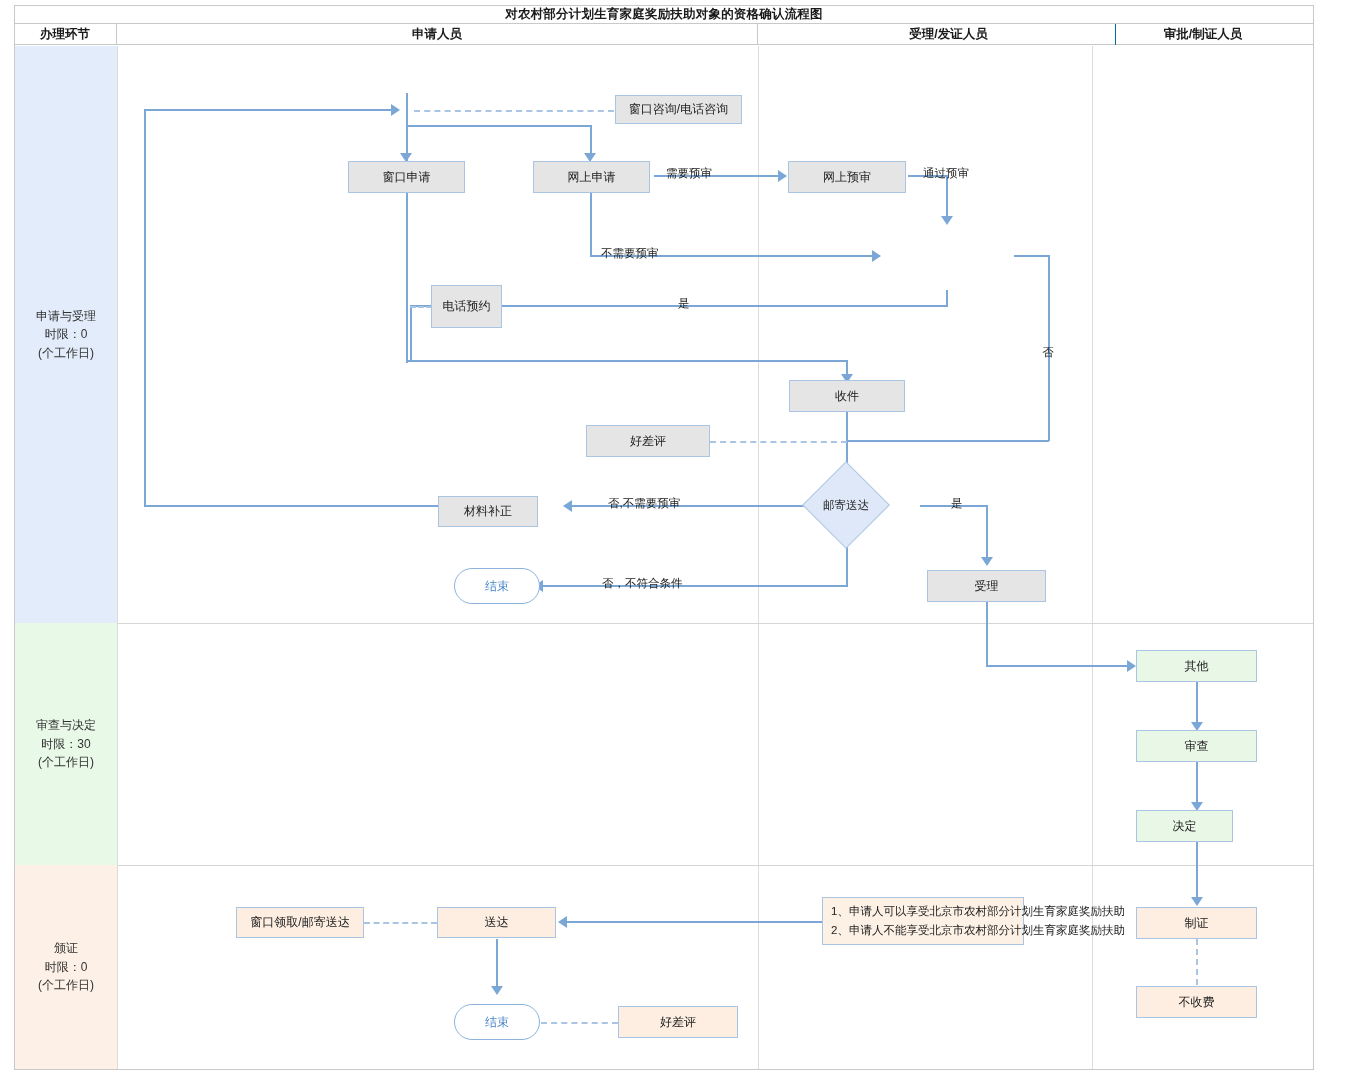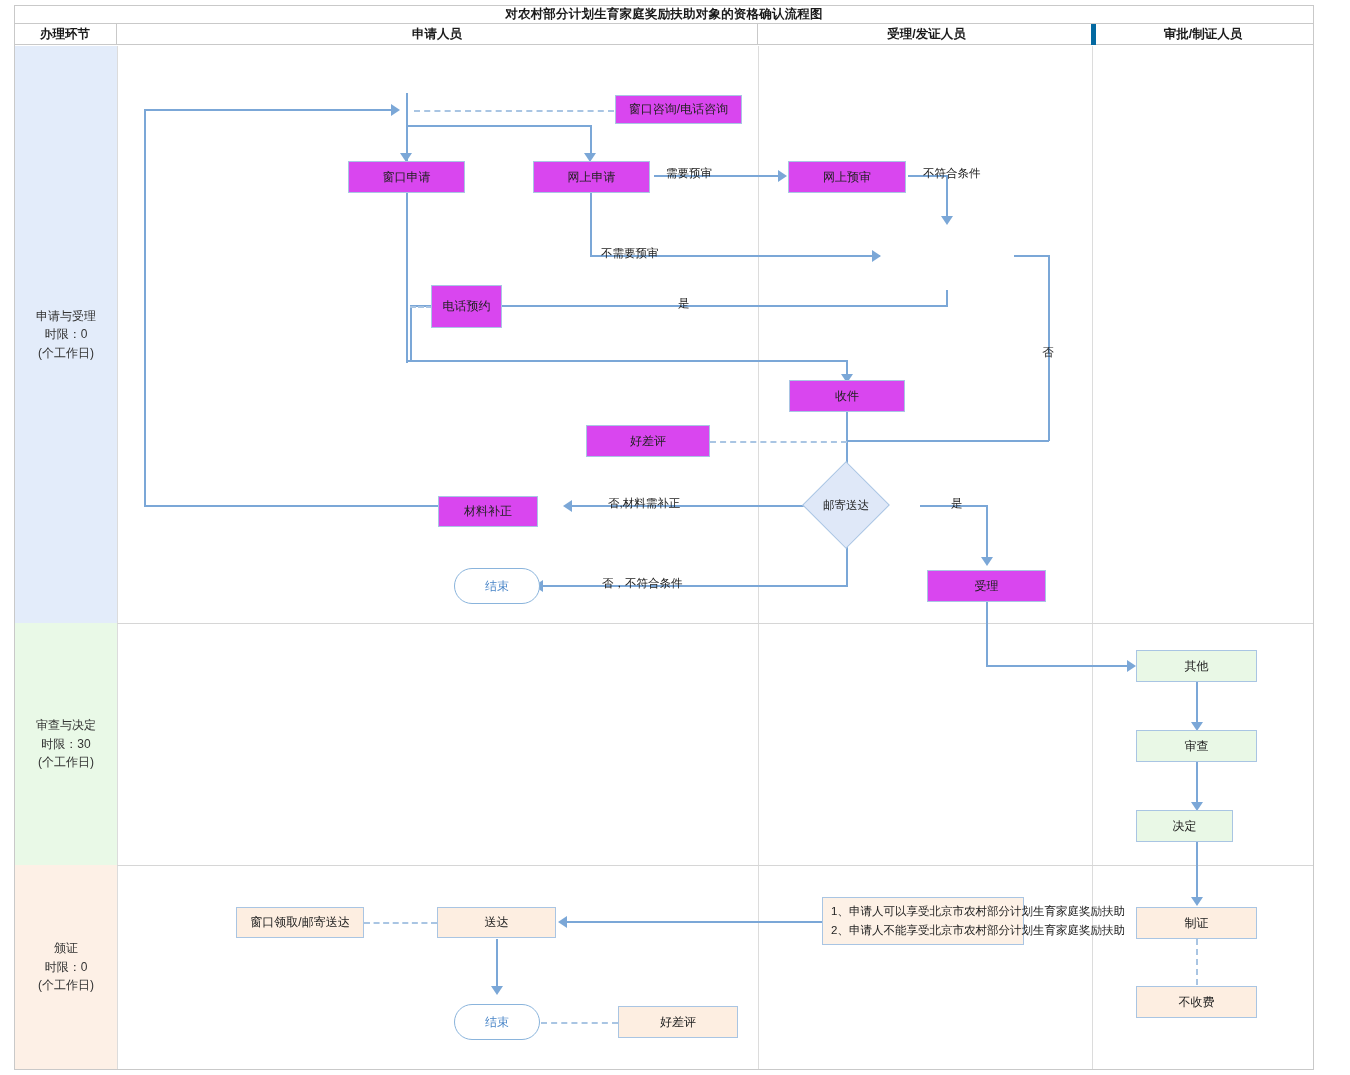--- a/index.html
+++ b/index.html
@@ -12,39 +12,39 @@
              border-bottom:1px solid #c9c9c9;box-sizing:border-box;
              display:flex;align-items:center;justify-content:center;}
   .title-row span{font-size:12.5px;font-weight:bold;color:#1a1a1a;letter-spacing:.2px;}
 
   .hdr-row{position:absolute;left:14px;top:24px;width:1300px;height:21px;
            border-bottom:1px solid #c9c9c9;box-sizing:border-box;}
   .hdr-cell{position:absolute;top:0;height:21px;display:flex;align-items:center;justify-content:center;
             font-size:12.5px;font-weight:bold;color:#1a1a1a;box-sizing:border-box;}
   .hdr-c0{left:0;width:103px;border-right:1px solid #c9c9c9;}
   .hdr-c1{left:103px;width:641px;border-right:1px solid #c9c9c9;}
-  .hdr-c2{left:748px;width:334px;border-right:5px solid #0369a1;}
+  .hdr-c2{left:768px;width:334px;border-right:1px solid #0369a1;}
   .hdr-c3{left:1078px;width:222px;}
 
   
   .vsep{position:absolute;width:1px;background:#dcdcdc;}
   .hsep{position:absolute;height:1px;background:#d6d6d6;}
 
   
   .stage{position:absolute;left:15px;width:102px;box-sizing:border-box;
          display:flex;flex-direction:column;align-items:center;justify-content:center;
          font-size:12px;color:#333;line-height:1.55;text-align:center;}
   .stage-a{top:46px;height:577px;background:#e3ecfa;}
   .stage-b{top:623px;height:242px;background:#e9f9e7;}
   .stage-c{top:865px;height:204px;background:#fdf0e6;}
 
   
   .node{position:absolute;box-sizing:border-box;display:flex;align-items:center;justify-content:center;
         font-size:12px;color:#222;text-align:center;line-height:1.35;z-index:5;}
-  .blue{background:#d946ef;border:1px solid #a9c5e3;}
+  .blue{background:#e5e5e5;border:1px solid #a9c5e3;}
   .green{background:#e9f8e6;border:1px solid #a9c5e3;}
   .peach{background:#fdeee1;border:1px solid #a9c5e3;}
   .term{background:#ffffff;border:1px solid #8ab4dc;border-radius:22px;color:#4a86c8;}
   .note{background:#fdf1e6;border:1px solid #a9c5e3;font-size:11.5px;text-align:left;
         justify-content:flex-start;padding:4px 8px;line-height:1.65;}
   .note span{display:block;white-space:nowrap;}
 
   
   .diamond{position:absolute;z-index:5;}
   .diamond .dshape{position:absolute;inset:0;background:#dfe8f8;border:1px solid #a9c5e3;
@@ -119,21 +119,21 @@
   <div class="arw arw-d" style="left:584px;top:153px;"></div>
   <div class="arw arw-d" style="left:400px;top:153px;"></div>
 
   <div class="ln lnh" style="left:654px;top:175px;width:128px;"></div>
   <div class="arw arw-r" style="left:778px;top:170px;"></div>
   <div class="elabel" style="left:666px;top:166px;">需要预审</div>
 
   <div class="ln lnh" style="left:908px;top:175px;width:40px;"></div>
   <div class="ln lnv" style="left:946px;top:175px;height:45px;"></div>
   <div class="arw arw-d" style="left:941px;top:216px;"></div>
-  <div class="elabel" style="left:923px;top:166px;">不符合条件</div>
+  <div class="elabel" style="left:923px;top:166px;">通过预审</div>
 
   <div class="ln lnv" style="left:590px;top:193px;height:63px;"></div>
   <div class="ln lnh" style="left:590px;top:255px;width:290px;"></div>
   <div class="arw arw-r" style="left:872px;top:250px;"></div>
   <div class="elabel" style="left:601px;top:246px;">不需要预审</div>
 
   <div class="ln lnv" style="left:946px;top:290px;height:16px;"></div>
   <div class="ln lnh" style="left:410px;top:305px;width:538px;"></div>
   <div class="ln lnv" style="left:410px;top:305px;height:55px;"></div>
   <div class="elabel" style="left:678px;top:296px;">是</div>
@@ -150,21 +150,21 @@
   <div class="ln lnh" style="left:846px;top:440px;width:203px;"></div>
   <div class="elabel vert" style="left:1040px;top:338px;">否</div>
 
   <div class="ln lnv" style="left:846px;top:412px;height:62px;"></div>
   <div class="arw arw-d" style="left:841px;top:468px;"></div>
 
   <div class="dash-h" style="left:710px;top:441px;width:137px;"></div>
 
   <div class="ln lnh" style="left:572px;top:505px;width:232px;"></div>
   <div class="arw arw-l" style="left:563px;top:500px;"></div>
-  <div class="elabel" style="left:608px;top:496px;">否,材料需补正</div>
+  <div class="elabel" style="left:608px;top:496px;">否,不需要预审</div>
 
   <div class="ln lnh" style="left:144px;top:505px;width:294px;"></div>
 
   <div class="ln lnv" style="left:846px;top:535px;height:51px;"></div>
   <div class="ln lnh" style="left:542px;top:585px;width:306px;"></div>
   <div class="arw arw-l" style="left:534px;top:580px;"></div>
   <div class="elabel" style="left:602px;top:576px;">否，不符合条件</div>
 
   <div class="ln lnh" style="left:920px;top:505px;width:67px;"></div>
   <div class="ln lnv" style="left:986px;top:505px;height:57px;"></div>

